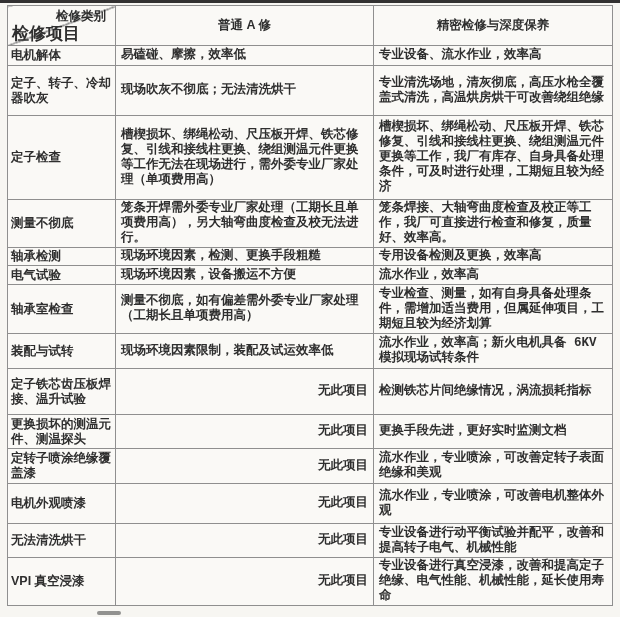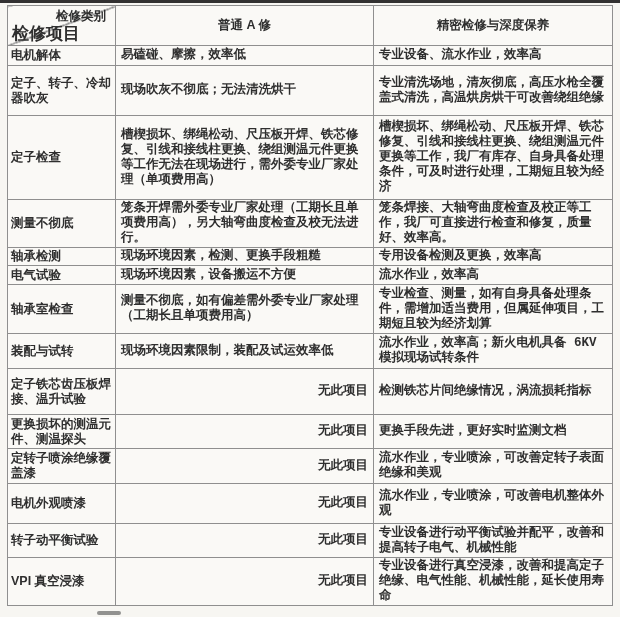--- a/index.html
+++ b/index.html
@@ -144,21 +144,21 @@
         <td class="item">定转子喷涂绝缘覆盖漆</td>
         <td class="normal na">无此项目</td>
         <td class="precision">流水作业，专业喷涂，可改善定转子表面绝缘和美观</td>
       </tr>
       <tr style="height:40px">
         <td class="item">电机外观喷漆</td>
         <td class="normal na">无此项目</td>
         <td class="precision">流水作业，专业喷涂，可改善电机整体外观</td>
       </tr>
       <tr style="height:34px">
-        <td class="item">转子动平衡试验</td>
+        <td class="item">无法清洗烘干</td>
         <td class="normal na">无此项目</td>
         <td class="precision">专业设备进行动平衡试验并配平，改善和提高转子电气、机械性能</td>
       </tr>
       <tr style="height:40px">
         <td class="item">VPI 真空浸漆</td>
         <td class="normal na">无此项目</td>
         <td class="precision">专业设备进行真空浸漆，改善和提高定子绝缘、电气性能、机械性能，延长使用寿命</td>
       </tr>
     </tbody>
   </table>

